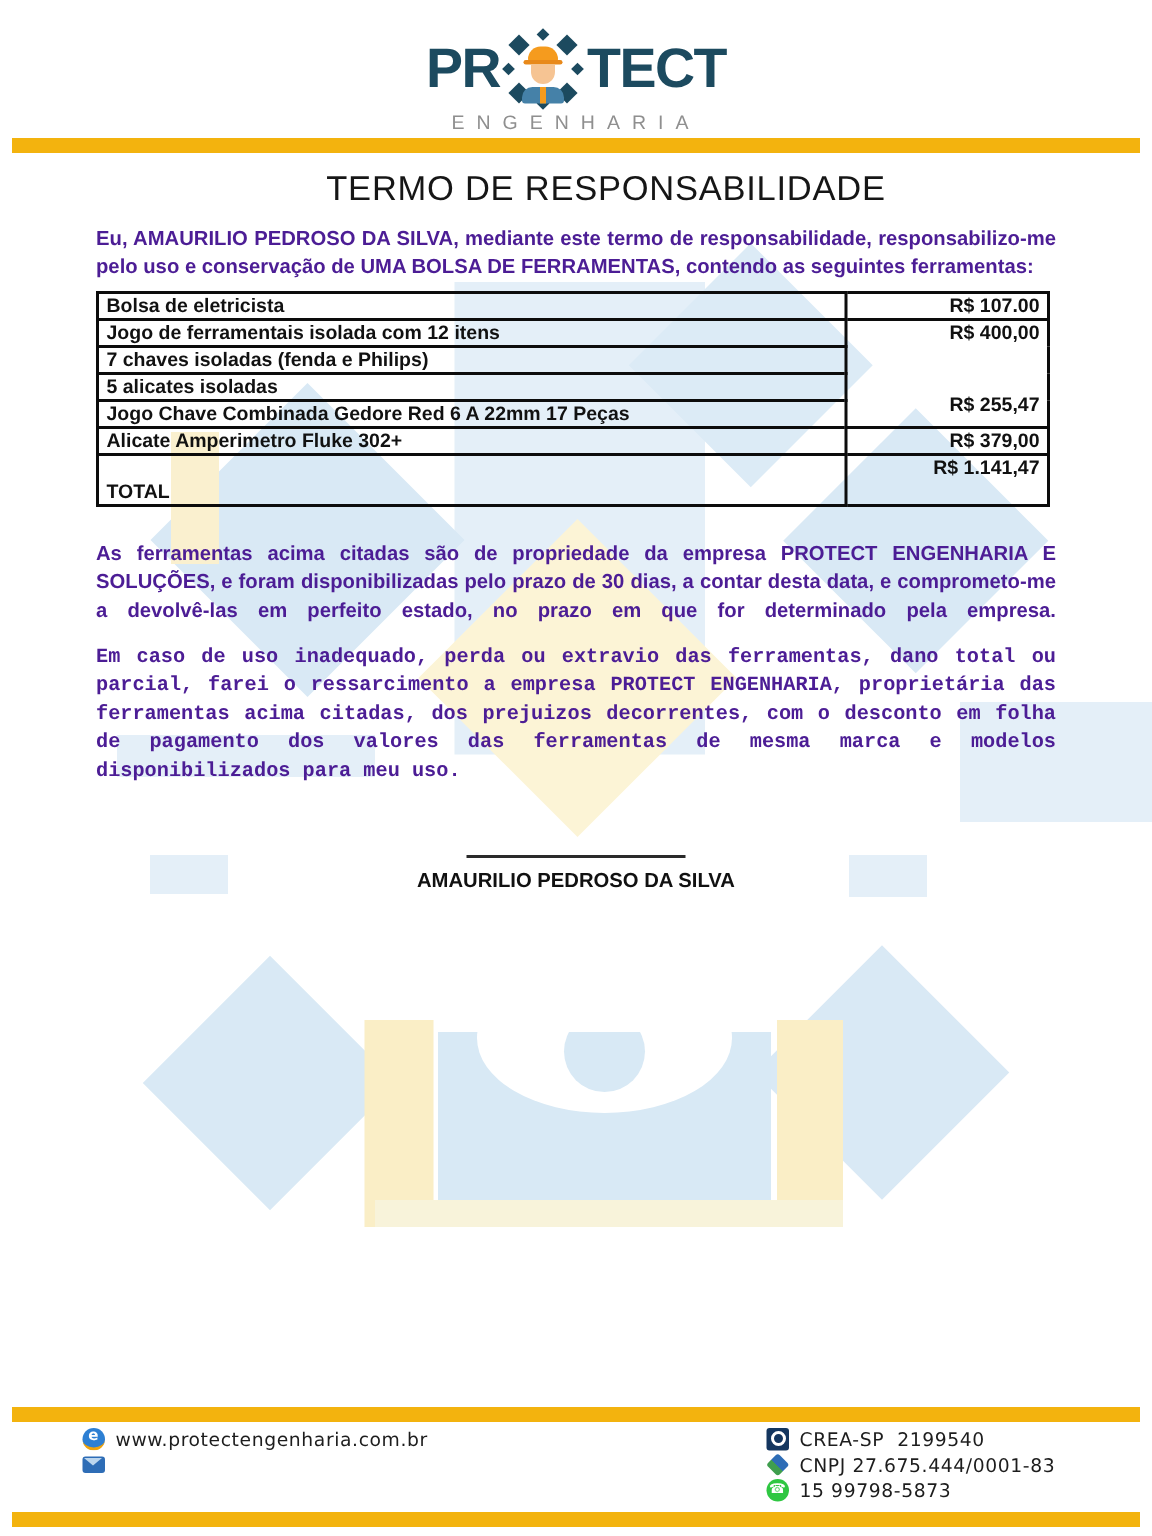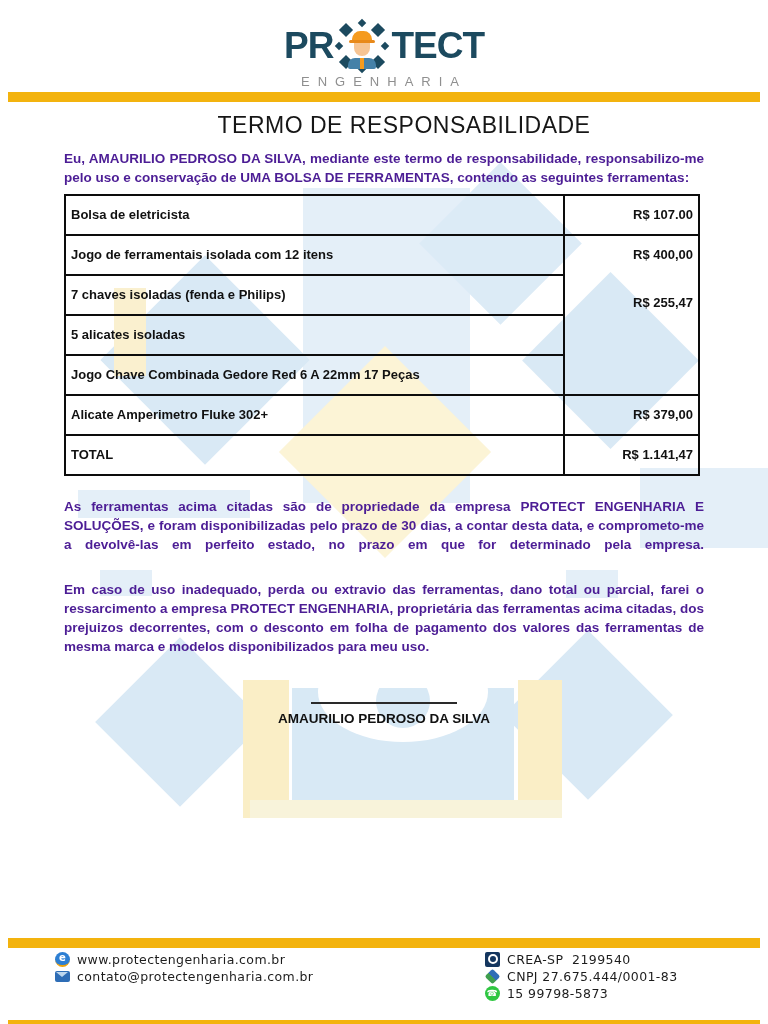--- a/index.html
+++ b/index.html
@@ -21,43 +21,43 @@
   .face{position:absolute;left:18px;top:23px;width:16px;height:13px;background:#f6c493;border-radius:0 0 8px 8px;}
   .torso{position:absolute;left:12px;top:38px;width:28px;height:11px;background:#4581a8;border-radius:7px 7px 2px 2px;}
   .strap{position:absolute;left:24px;top:38px;width:4px;height:11px;background:#f59b1e;}
   .subtitle{text-align:center;font-size:13px;letter-spacing:8px;color:#8f8f8f;margin-top:2px;height:18px;}
   .bar{height:10px;background:#f3b30e;margin:0 8px;}
   
   .title{margin-top:9px;text-align:center;font-size:23px;font-weight:400;letter-spacing:0.5px;color:#161616;line-height:28px;padding-left:40px;}
   .para{margin:0 64px;text-align:justify;font-size:13.5px;font-weight:700;line-height:19px;color:#4c1d95;}
   .p-intro{margin-top:10px;}
   .p-own{margin-top:21px;text-align-last:justify;}
-  .p-liab{margin-top:26px;}
+  .p-liab{margin-top:13px;font-family:Liberation Mono, monospace;}
   
   table.tools{border-collapse:collapse;margin:7px 0 0 64px;width:614px;table-layout:fixed;}
-  table.tools td{border:2px solid #0c0c0c;font-size:13px;font-weight:700;line-height:14px;padding:12px 5px;overflow:hidden;white-space:nowrap;}
+  table.tools td{border:2px solid #0c0c0c;font-size:13px;font-weight:700;line-height:14px;padding:1px 5px;overflow:hidden;white-space:nowrap;}
   td.item{width:487px;}
   td.value{width:123px;text-align:right;}
   tr.r{height:16px;}
   td.merged{vertical-align:top;}
   .merged-in{display:flex;flex-direction:column;justify-content:space-between;height:62px;}
   tr.total-row{height:34px;}
   td.total-label{vertical-align:bottom;padding-bottom:2px;}
   td.total-value{vertical-align:top;}
   
   .place-date{margin:38px 64px 0 64px;text-align:right;font-size:13.5px;font-weight:700;}
   .sig-line{width:146px;border-top:2px solid #2a2a2a;margin:46px auto 0 auto;}
   .sig-name{margin-top:7px;text-align:center;font-size:13.5px;font-weight:700;}
   
   .footer{position:absolute;left:0;top:938px;width:768px;z-index:1;}
   .footer .bar{margin:0 8px;}
-  .f-cols{position:relative;height:72px;border-radius:29px;}
+  .f-cols{position:relative;height:60px;border-radius:29px;}
   .f-col{position:absolute;top:3px;display:flex;flex-direction:column;gap:1px;}
   .f-col.left{left:55px;}
-  .f-col.right{left:485px;}
+  .f-col.right{left:511px;}
   .f-line{display:flex;align-items:center;gap:7px;height:16px;font-family:"DejaVu Sans",sans-serif;
           font-size:12.5px;letter-spacing:0.4px;color:#1d1d1d;}
   .fi{position:relative;width:15px;height:15px;flex:0 0 15px;display:inline-flex;align-items:center;justify-content:center;}
   .globe{border-radius:50%;background:#2d7fd3;border-bottom:2px solid #f0a30a;box-sizing:border-box;}
   .globe::after{content:"e";color:#fff;font-size:10px;font-weight:700;line-height:1;}
   .mail{height:11px;background:#2e6db6;border-radius:2px;align-self:center;}
   .mail::before{content:"";position:absolute;top:1px;left:1px;border-left:6.5px solid transparent;border-right:6.5px solid transparent;border-top:5px solid #bcd6ee;}
   .wa{border-radius:50%;background:#2fc742;}
   .wa::after{content:"\260E";color:#fff;font-size:9px;line-height:1;}
   .crea{background:#14365f;border-radius:2px;}
@@ -163,21 +163,20 @@
   <div class="footer">
     <div class="bar"></div>
     <div class="f-cols">
       <div class="f-col left">
         <div class="f-line">
           <span class="fi globe"></span>
           <span>www.protectengenharia.com.br</span>
         </div>
         <div class="f-line">
           <span class="fi mail"></span>
-          <span>contato@protectengenharia.com.br</span>
         </div>
       </div>
       <div class="f-col right">
         <div class="f-line">
           <span class="fi crea"></span>
           <span>CREA-SP&nbsp; 2199540</span>
         </div>
         <div class="f-line">
           <span class="cnpj"></span>
           <span>CNPJ 27.675.444/0001-83</span>

